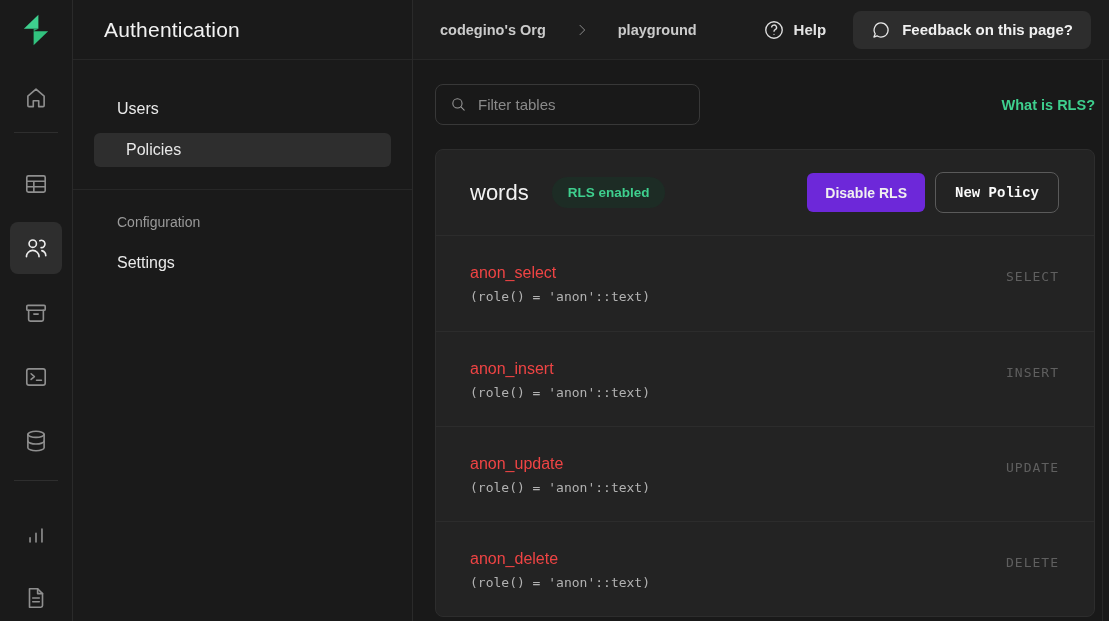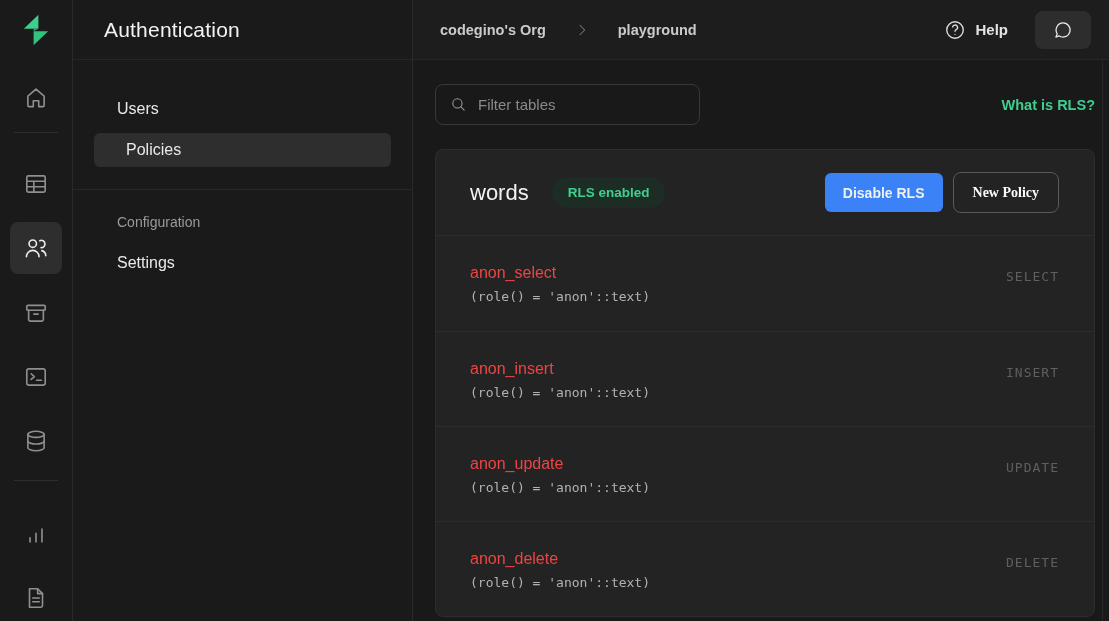--- a/index.html
+++ b/index.html
@@ -115,28 +115,28 @@
   .table-name { font-size:22px; color:#f2f2f2; margin-right:23px; }
   .rls-badge {
     height:31px; display:flex; align-items:center;
     padding:0 16px; border-radius:999px;
     background:#1d2c25; color:#3ecf8e;
     font-size:13.5px; font-weight:700;
   }
   .card-header-spacer { flex:1; }
   .btn-secondary {
     height:39px; padding:0 18px; margin-right:10px;
-    background:#3b82f6; border:none; border-radius:6px;
+    background:#6d28d9; border:none; border-radius:6px;
     color:#f0f0f0; font-size:14px; font-weight:600; font-family:"Liberation Sans",sans-serif;
     cursor:pointer;
   }
   .btn-outline {
     height:41px; padding:0 19px; margin-right:15px;
     background:transparent; border:1px solid #5a5a5a; border-radius:8px;
-    color:#fafafa; font-size:14px; font-weight:600; font-family:Liberation Serif, serif;
+    color:#fafafa; font-size:14px; font-weight:600; font-family:Liberation Mono, monospace;
     cursor:pointer;
   }
 
   .policy-row {
     height:95px;
     padding:28px 35px 0 34px;
     display:flex; justify-content:space-between; align-items:flex-start;
   }
   .policy-row + .policy-row { border-top:1px solid #2c2c2c; }
   .policy-name { font-size:16px; color:#ef4444; margin-bottom:7px; }
@@ -255,20 +255,21 @@
         </svg>
       </span>
       <span class="help-label">Help</span>
     </div>
     <button class="feedback-btn">
       <span>
         <svg width="20" height="20" viewBox="0 0 24 24">
           <path d="M12 3.5 a8.5 8.5 0 1 1 -4.8 15.5 L3.5 20.5 l1.6-3.9 A8.5 8.5 0 0 1 12 3.5 Z" fill="none"></path>
         </svg>
       </span>
+      <span class="feedback-label">Feedback on this page?</span>
     </button>
   </header>
 
   <section class="content">
     <div class="toolbar">
       <div class="filter-wrap">
         <span class="filter-search-icon">
           <svg width="17" height="17" viewBox="0 0 24 24">
             <circle cx="10.5" cy="10.5" r="6.5"></circle>
             <path d="M15.5 15.5 L20 20"></path>

